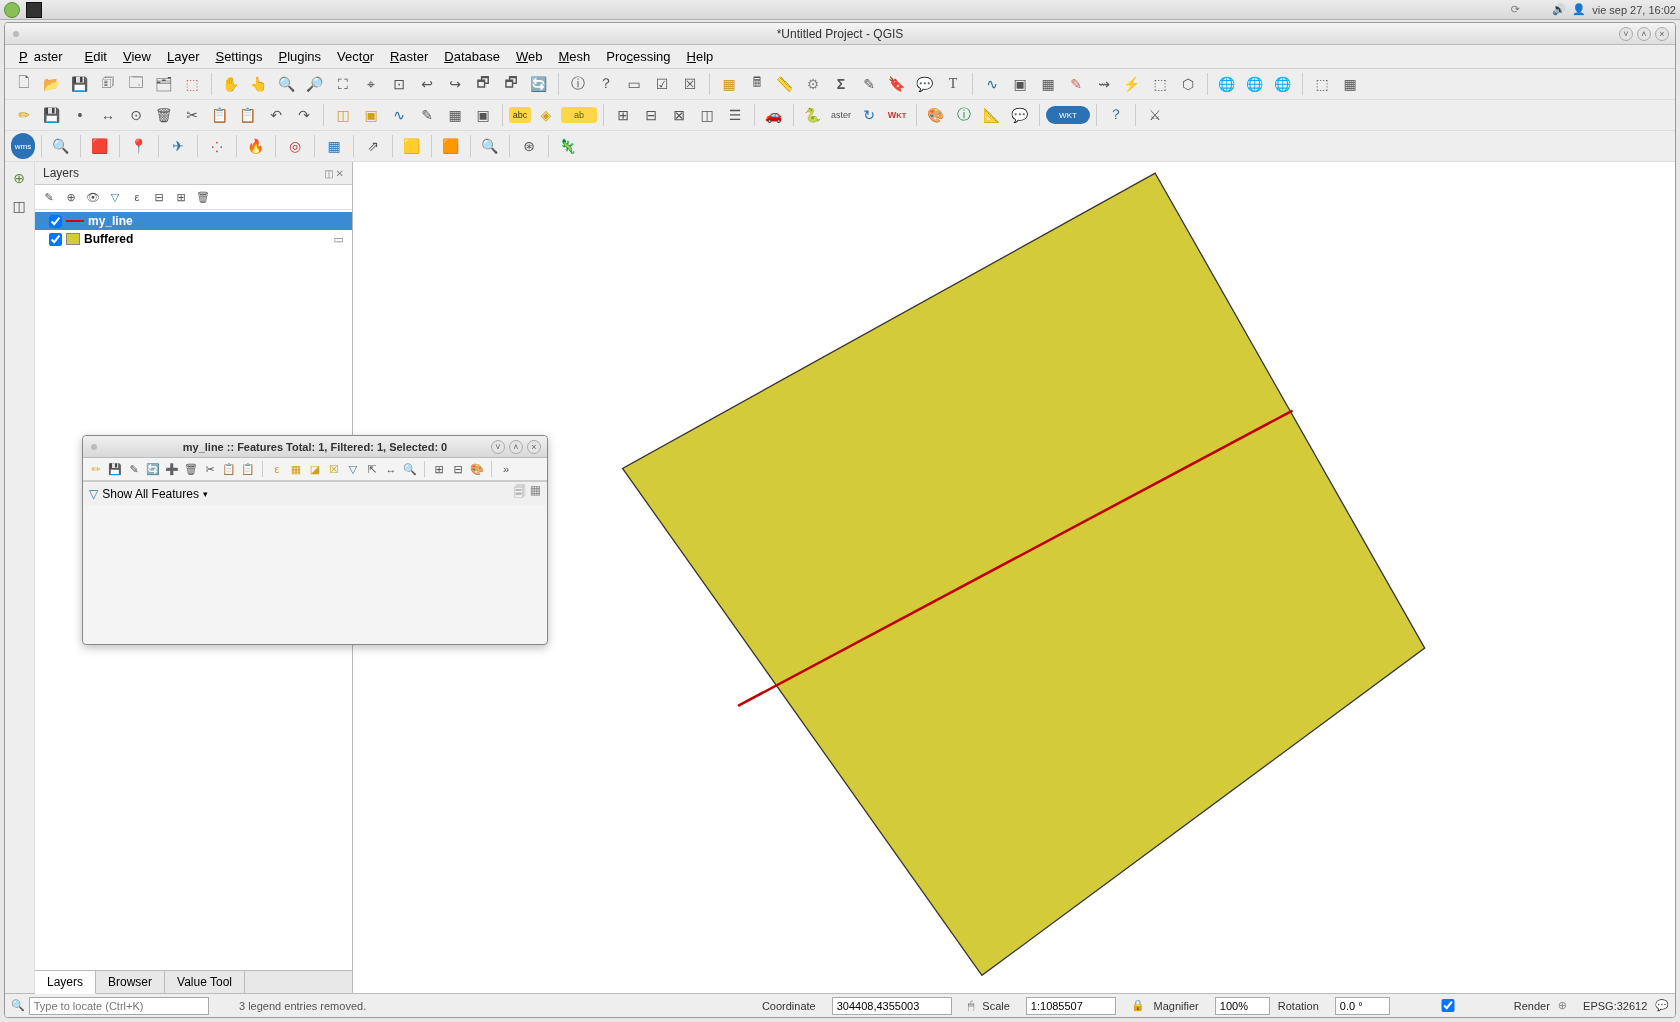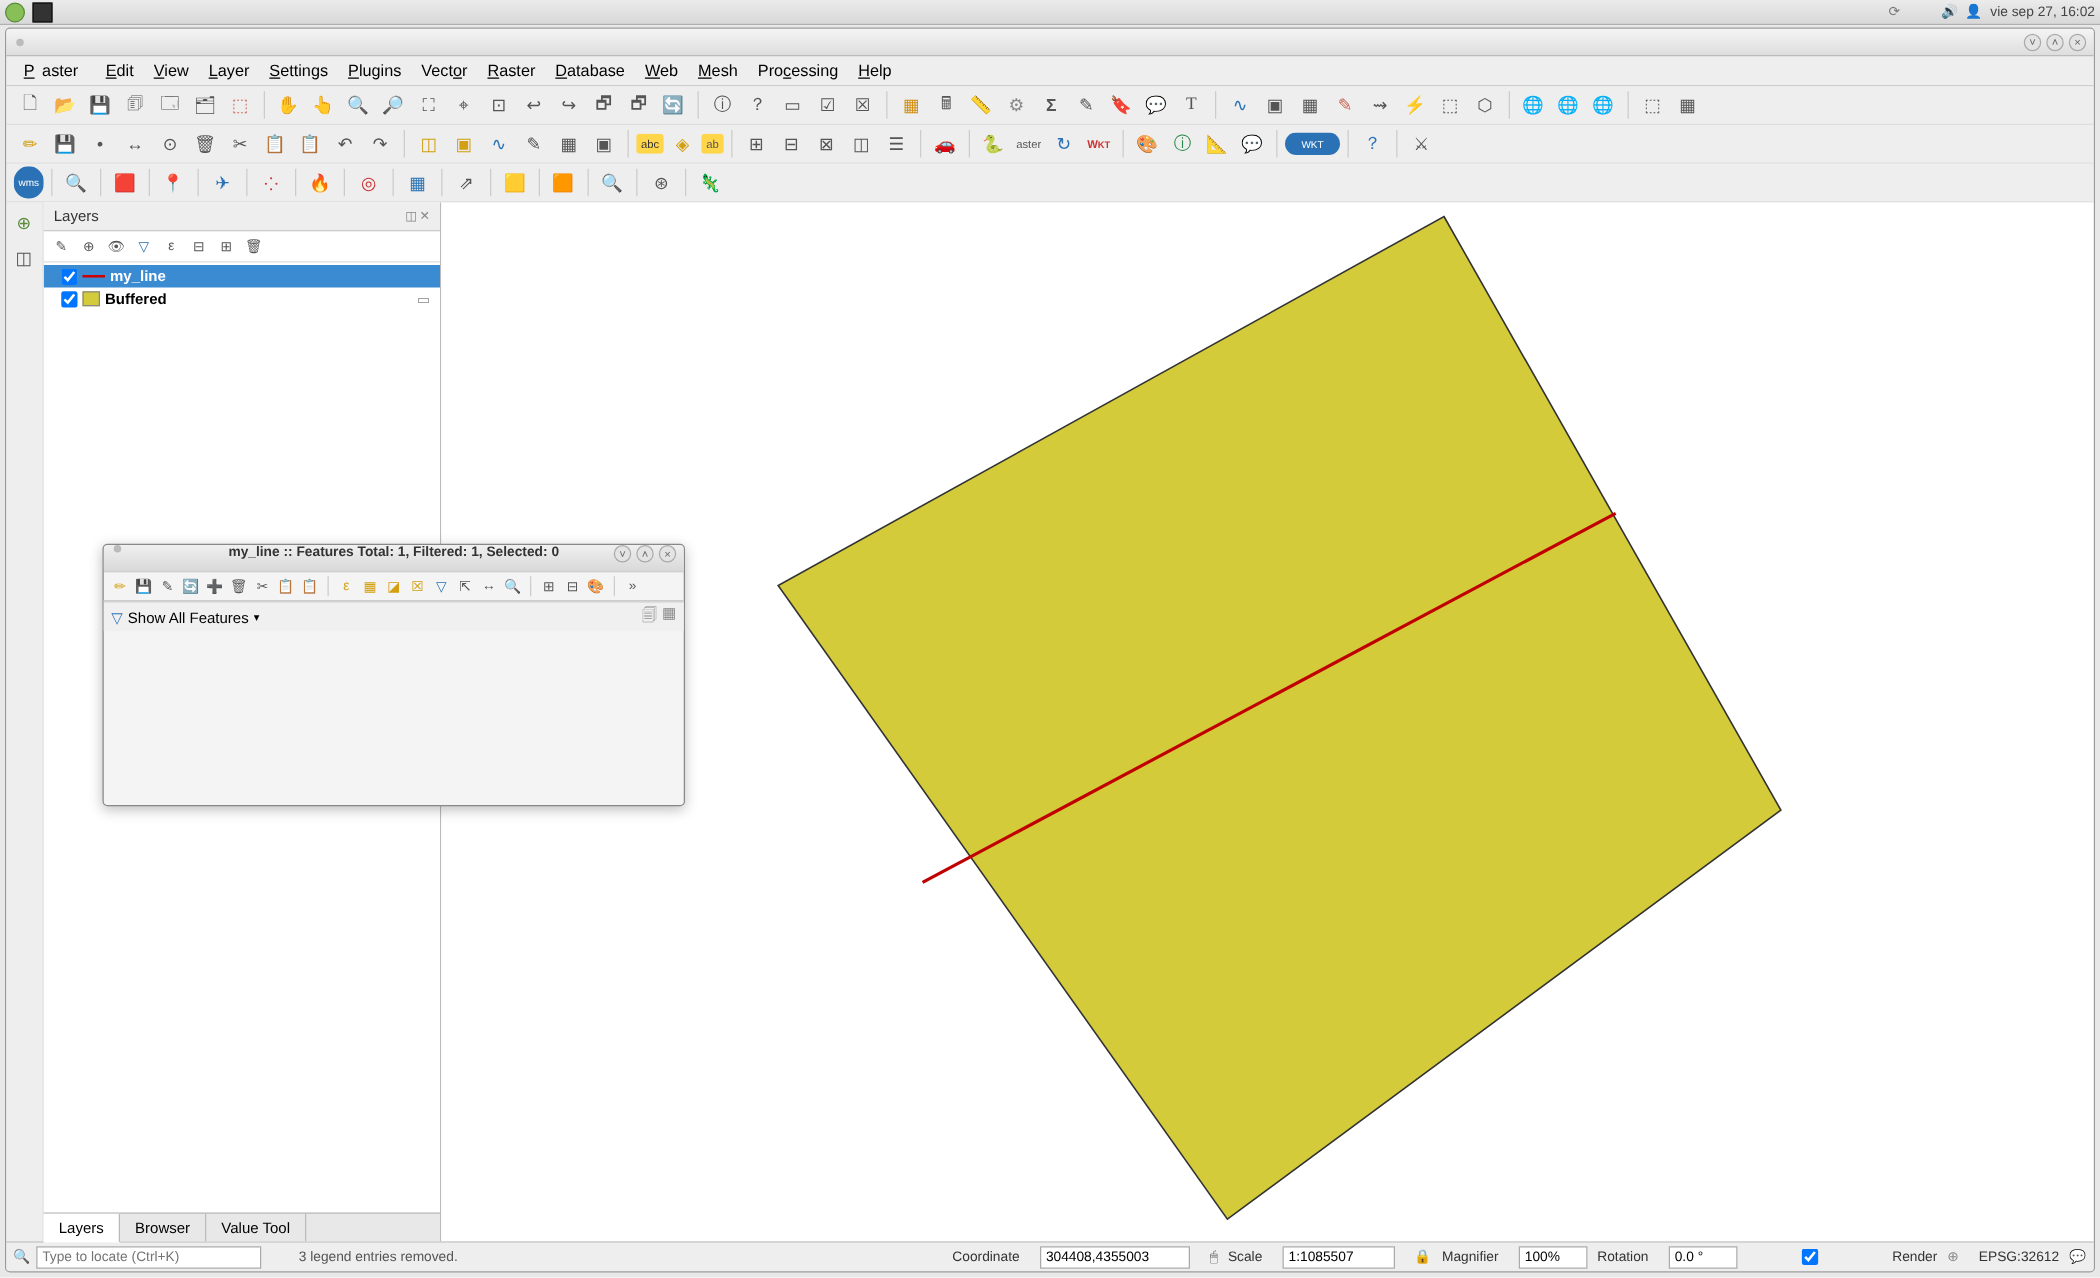--- a/index.html
+++ b/index.html
@@ -61,21 +61,21 @@
 
 .statusbar { height:24px;background:#eee;border-top:1px solid #bbb;display:flex;align-items:center;gap:8px;padding:0 6px;font-size:11px;color:#333;}
 .statusbar input[type=text]{ height:18px;border:1px solid #aaa;padding:0 4px;font-size:11px;}
 .statusbar .locate { flex:0 0 220px; color:#888;display:flex;align-items:center;gap:4px;}
 .statusbar .spacer{flex:1;}
 .stat-field{display:flex;align-items:center;gap:16px;}
 .stat-field input{width:100px;}
 
 
 .attr-dialog { position:absolute; left: 82px; top: 435px; width: 466px; height:210px; background:#f4f4f4;border:1px solid #888; box-shadow: 0 3px 10px rgba(0,0,0,0.25); border-radius:4px; display:flex;flex-direction:column;}
-.attr-titlebar { height:22px;background:linear-gradient(to bottom,#f0f0f0,#d8d8d8);border-bottom:1px solid #bbb;display:flex;position:relative;border-radius:4px 4px 0 0;}
+.attr-titlebar { height:22px;background:linear-gradient(to bottom,#f0f0f0,#d8d8d8);border-bottom:1px solid #bbb;display:flex;align-items:center;position:relative;border-radius:4px 4px 0 0;}
 .attr-titlebar .dot{margin-left:8px;}
 .attr-titlebar .title{position:absolute;left:0;right:0;text-align:center;font-size:11px;font-weight:bold;color:#333;}
 .attr-titlebar .winbtns{position:absolute;right:6px;display:flex;gap:4px;}
 .attr-toolbar { display:flex;gap:1px;padding:2px 4px;border-bottom:1px solid #ccc;align-items:center;flex-wrap:nowrap;}
 .attr-toolbar .tbtn{width:18px;height:18px;font-size:11px;}
 .attr-table-wrap{flex:1;background:#fff;overflow:auto;}
 .attr-table{border-collapse:collapse;font-size:12px;}
 .attr-table th{background:#eee;border:1px solid #ccc;padding:2px 6px;font-weight:normal;color:#333;}
 .attr-table td{border:1px solid #ccc;padding:2px 6px;text-align:right;}
 .attr-table td.selected{border:2px solid #2aa89e;background:#fff;}
@@ -101,20 +101,21 @@
     <span>🔊</span>
     <span style="color:#888;">👤</span>
     <span>vie sep 27, 16:02</span>
   </div>
 </div>
 
 <div class="qgis-window">
 
   <div class="titlebar">
     <span class="dot"></span>
+    <span class="title">*Untitled Project - QGIS</span>
     <div class="winbtns">
       <span class="winbtn">˅</span>
       <span class="winbtn">˄</span>
       <span class="winbtn">×</span>
     </div>
   </div>
 
   <div class="menubar">
     <span><u>P</u><span>aster</span></span>
     <span><u>E</u>dit</span>
@@ -201,21 +202,21 @@
     <span class="sep"></span>
     <span class="tbtn" style="color:#d2a012;">◫</span>
     <span class="tbtn" style="color:#d2a012;">▣</span>
     <span class="tbtn" style="color:#2a72b5;">∿</span>
     <span class="tbtn">✎</span>
     <span class="tbtn">▦</span>
     <span class="tbtn">▣</span>
     <span class="sep"></span>
     <span class="tbtn" style="background:#ffd54a;width:22px;height:16px;font-size:9px;color:#333;">abc</span>
     <span class="tbtn" style="color:#d2a012;">◈</span>
-    <span class="tbtn" style="background:#ffd54a;width:18px;height:16px;font-size:9px;">ab</span>
+    <span class="tbtn" style="background:#ffd54a;width:36px;height:16px;font-size:9px;">ab</span>
     <span class="sep"></span>
     <span class="tbtn">⊞</span>
     <span class="tbtn">⊟</span>
     <span class="tbtn">⊠</span>
     <span class="tbtn">◫</span>
     <span class="tbtn">☰</span>
     <span class="sep"></span>
     <span class="tbtn">🚗</span>
     <span class="sep"></span>
     <span class="tbtn" style="color:#3776ab;">🐍</span>

